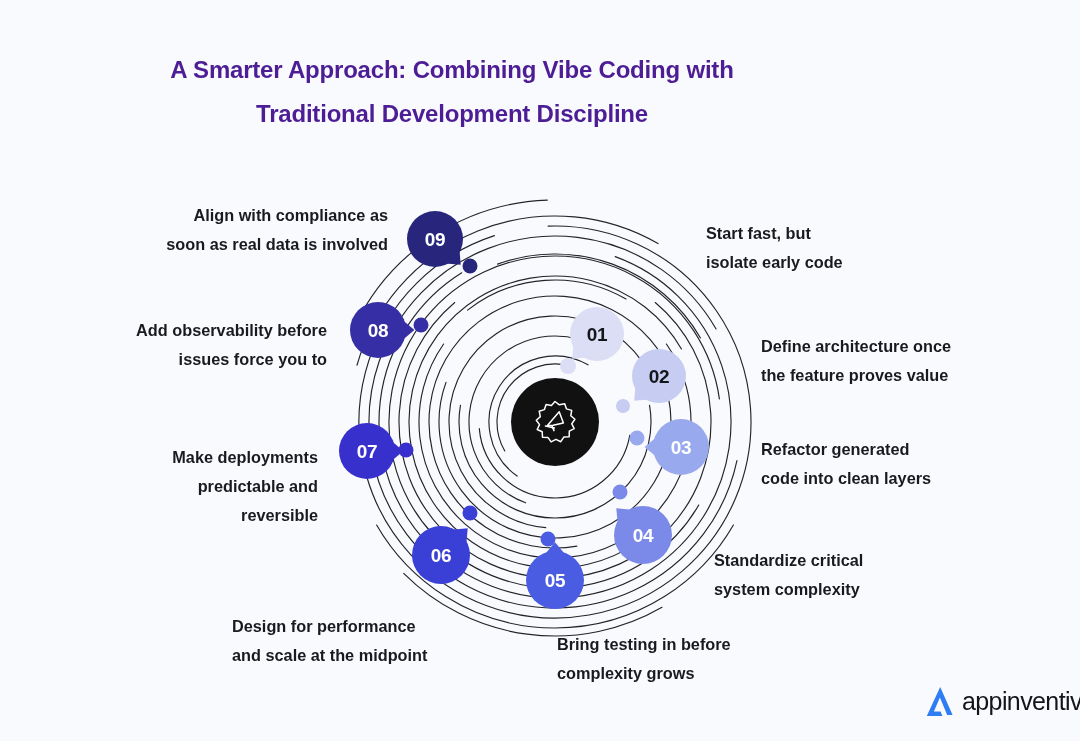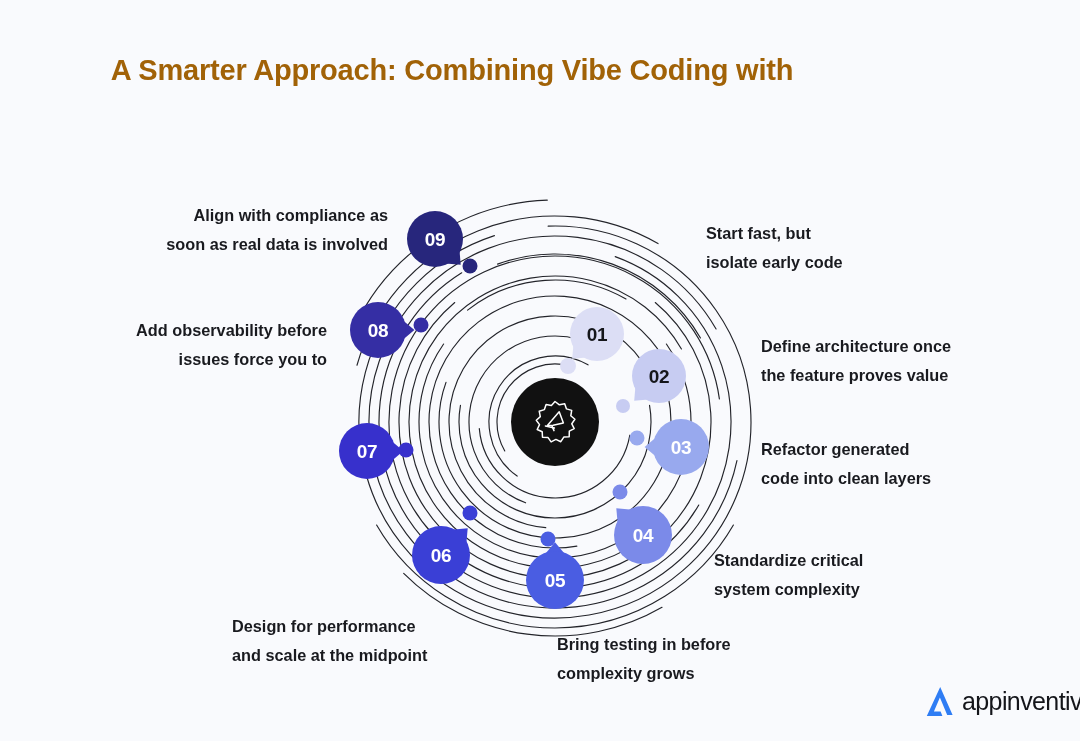--- a/index.html
+++ b/index.html
@@ -10,22 +10,22 @@
     color:#17181c;
     overflow:hidden;
     position:relative;
   }
   #stage{position:absolute;inset:0;}
 
   
   .title{
     position:absolute;left:0;top:48px;width:904px;
     text-align:center;
-    font-size:29px;font-weight:bold;line-height:44px;
-    letter-spacing:-0.2px;color:#a16207;
+    font-size:24px;font-weight:bold;line-height:44px;
+    letter-spacing:-0.2px;color:#4c1d95;
   }
   .title .ln{display:block;}
 
   
   .diagram{position:absolute;left:0;top:0;width:1080px;height:741px;}
 
   
   .lbl{
     position:absolute;
     font-size:16.3px;
@@ -46,20 +46,21 @@
     line-height:1;margin-left:1px;
   }
 </style>
 </head>
 <body>
 
 <div id="stage">
 
   <div class="title">
     <span class="ln">A Smarter Approach: Combining Vibe Coding with</span>
+    <span class="ln">Traditional Development Discipline</span>
   </div>
 
   <svg class="diagram" viewBox="0 0 1080 741">
     <g id="arcs" fill="none" stroke="#23242a" stroke-width="1.15" stroke-linecap="round">
         <path d="M 548.16 226.12 A 196 196 0 1 1 494.43 235.59"></path>
         <path d="M 736.94 460.67 A 186 186 0 1 1 716.08 329.00"></path>
         <path d="M 615.20 256.61 A 176 176 0 1 1 461.73 272.74"></path>
         <path d="M 698.76 505.00 A 166 166 0 1 1 719.38 398.90"></path>
         <path d="M 655.27 302.50 A 156 156 0 1 1 454.73 302.50"></path>
         <path d="M 638.74 541.60 A 146 146 0 1 1 681.44 349.00"></path>
@@ -157,20 +158,23 @@
   <div class="lbl r" style="left:761px;top:332px;">Define architecture once
 the feature proves value</div>
   <div class="lbl r" style="left:761px;top:435px;">Refactor generated
 code into clean layers</div>
   <div class="lbl r" style="left:714px;top:546px;">Standardize critical
 system complexity</div>
   <div class="lbl c" style="left:557px;top:630px;">Bring testing in before
 complexity grows</div>
   <div class="lbl c" style="left:232px;top:612px;">Design for performance
 and scale at the midpoint</div>
+  <div class="lbl l" style="left:68px;top:443px;width:250px;">Make deployments
+predictable and
+reversible</div>
   <div class="lbl l" style="left:88px;top:201px;width:300px;">Align with compliance as
 soon as real data is involved</div>
   <div class="lbl l" style="left:57px;top:316px;width:270px;">Add observability before
 issues force you to</div>
 
   <div class="logo">
     <svg width="38" height="38" viewBox="0 0 38 38">
       <path d="M19.2 5.0 L31.6 33.0 L26.2 33.0 L18.9 15.4 L12.9 29.6
                L19.6 29.6 L21.4 33.9 L5.8 33.9 Z" fill="#2f7df4"></path>
     </svg>

